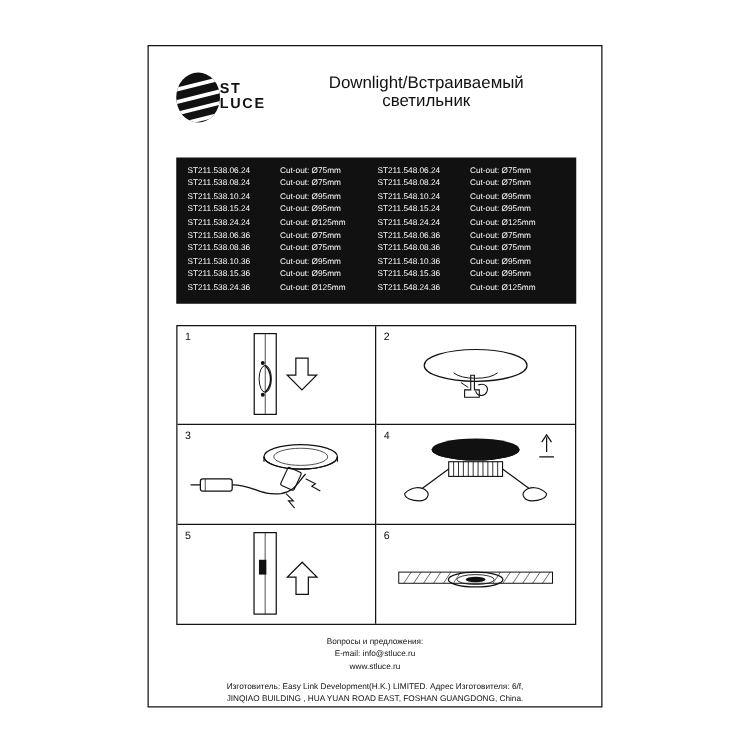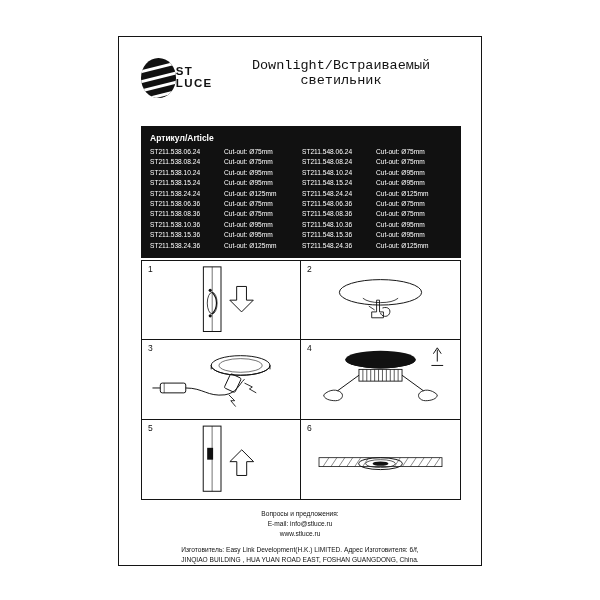--- a/index.html
+++ b/index.html
@@ -78,21 +78,20 @@
     margin-top: 7px;
     font-size: 11.5px;
     letter-spacing: 1.4px;
     font-weight: bold;
     color: #111111;
   }
   .title-block {
     flex: 1;
     text-align: center;
     padding-right: 26px;
-    font-family: Liberation Mono, monospace;
   }
   .title-main {
     font-size: 13.5px;
     color: #111111;
     margin-bottom: 11px;
   }
   .title-sub {
     font-size: 13.5px;
     color: #111111;
   }
@@ -193,21 +192,20 @@
       <div class="logo-block">
         <div class="logo-mark"></div>
         <div class="logo-text">ST LUCE</div>
       </div>
       <div class="title-block">
         <div class="title-main">Downlight/Встраиваемый светильник</div>
       </div>
     </div>
 
     <div class="article-box">
-      <div class="article-title">Артикул/Article</div>
       <div class="article-rows">
 
         <div class="article-row">
           <div class="art-cell">
             <span class="art-code">ST211.538.06.24</span>
             <span class="art-cut">Cut-out: Ø75mm</span>
           </div>
           <div class="art-cell">
             <span class="art-code">ST211.548.06.24</span>
             <span class="art-cut">Cut-out: Ø75mm</span>

